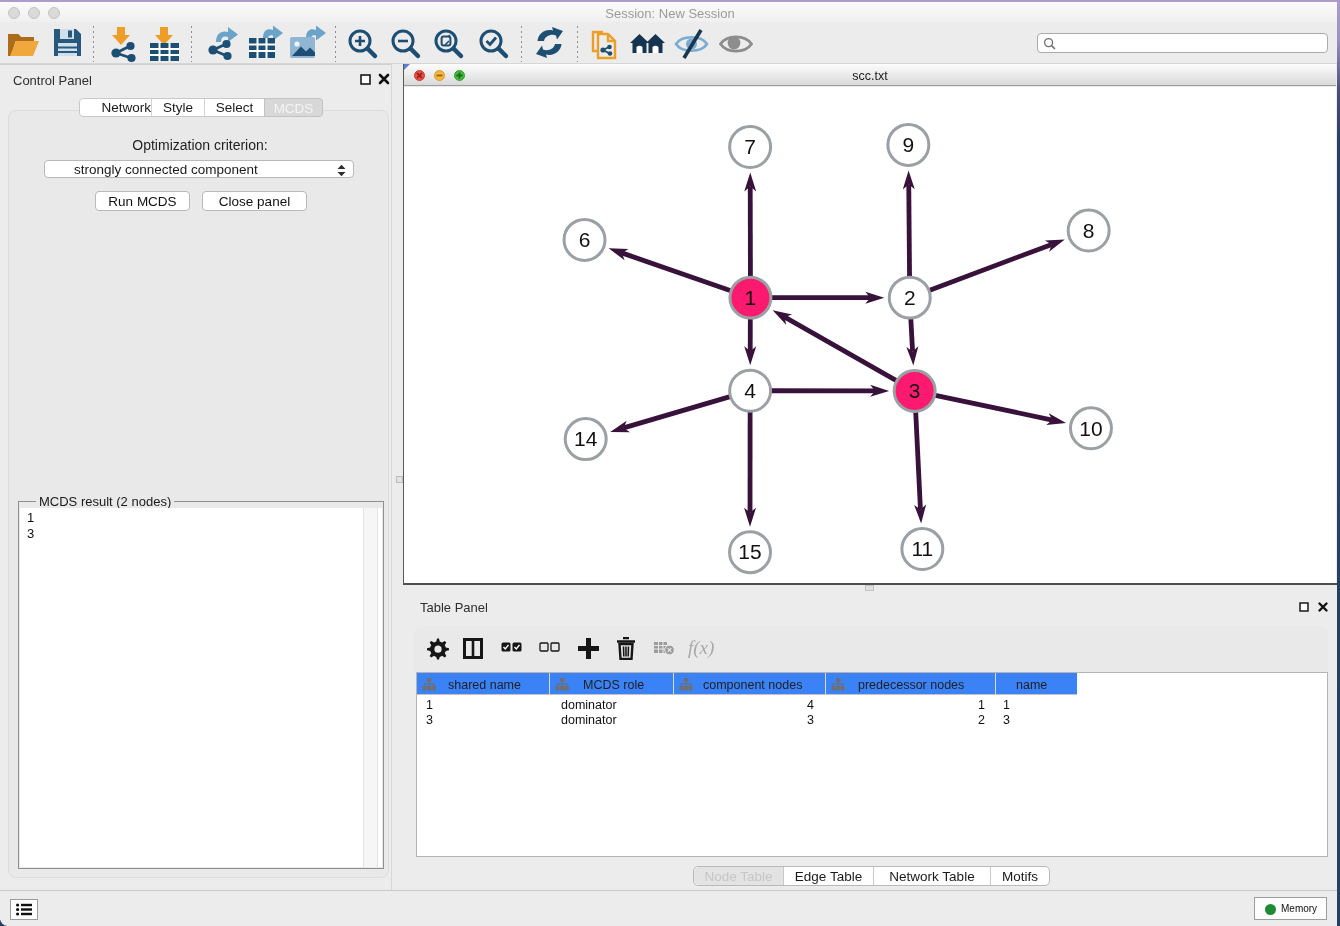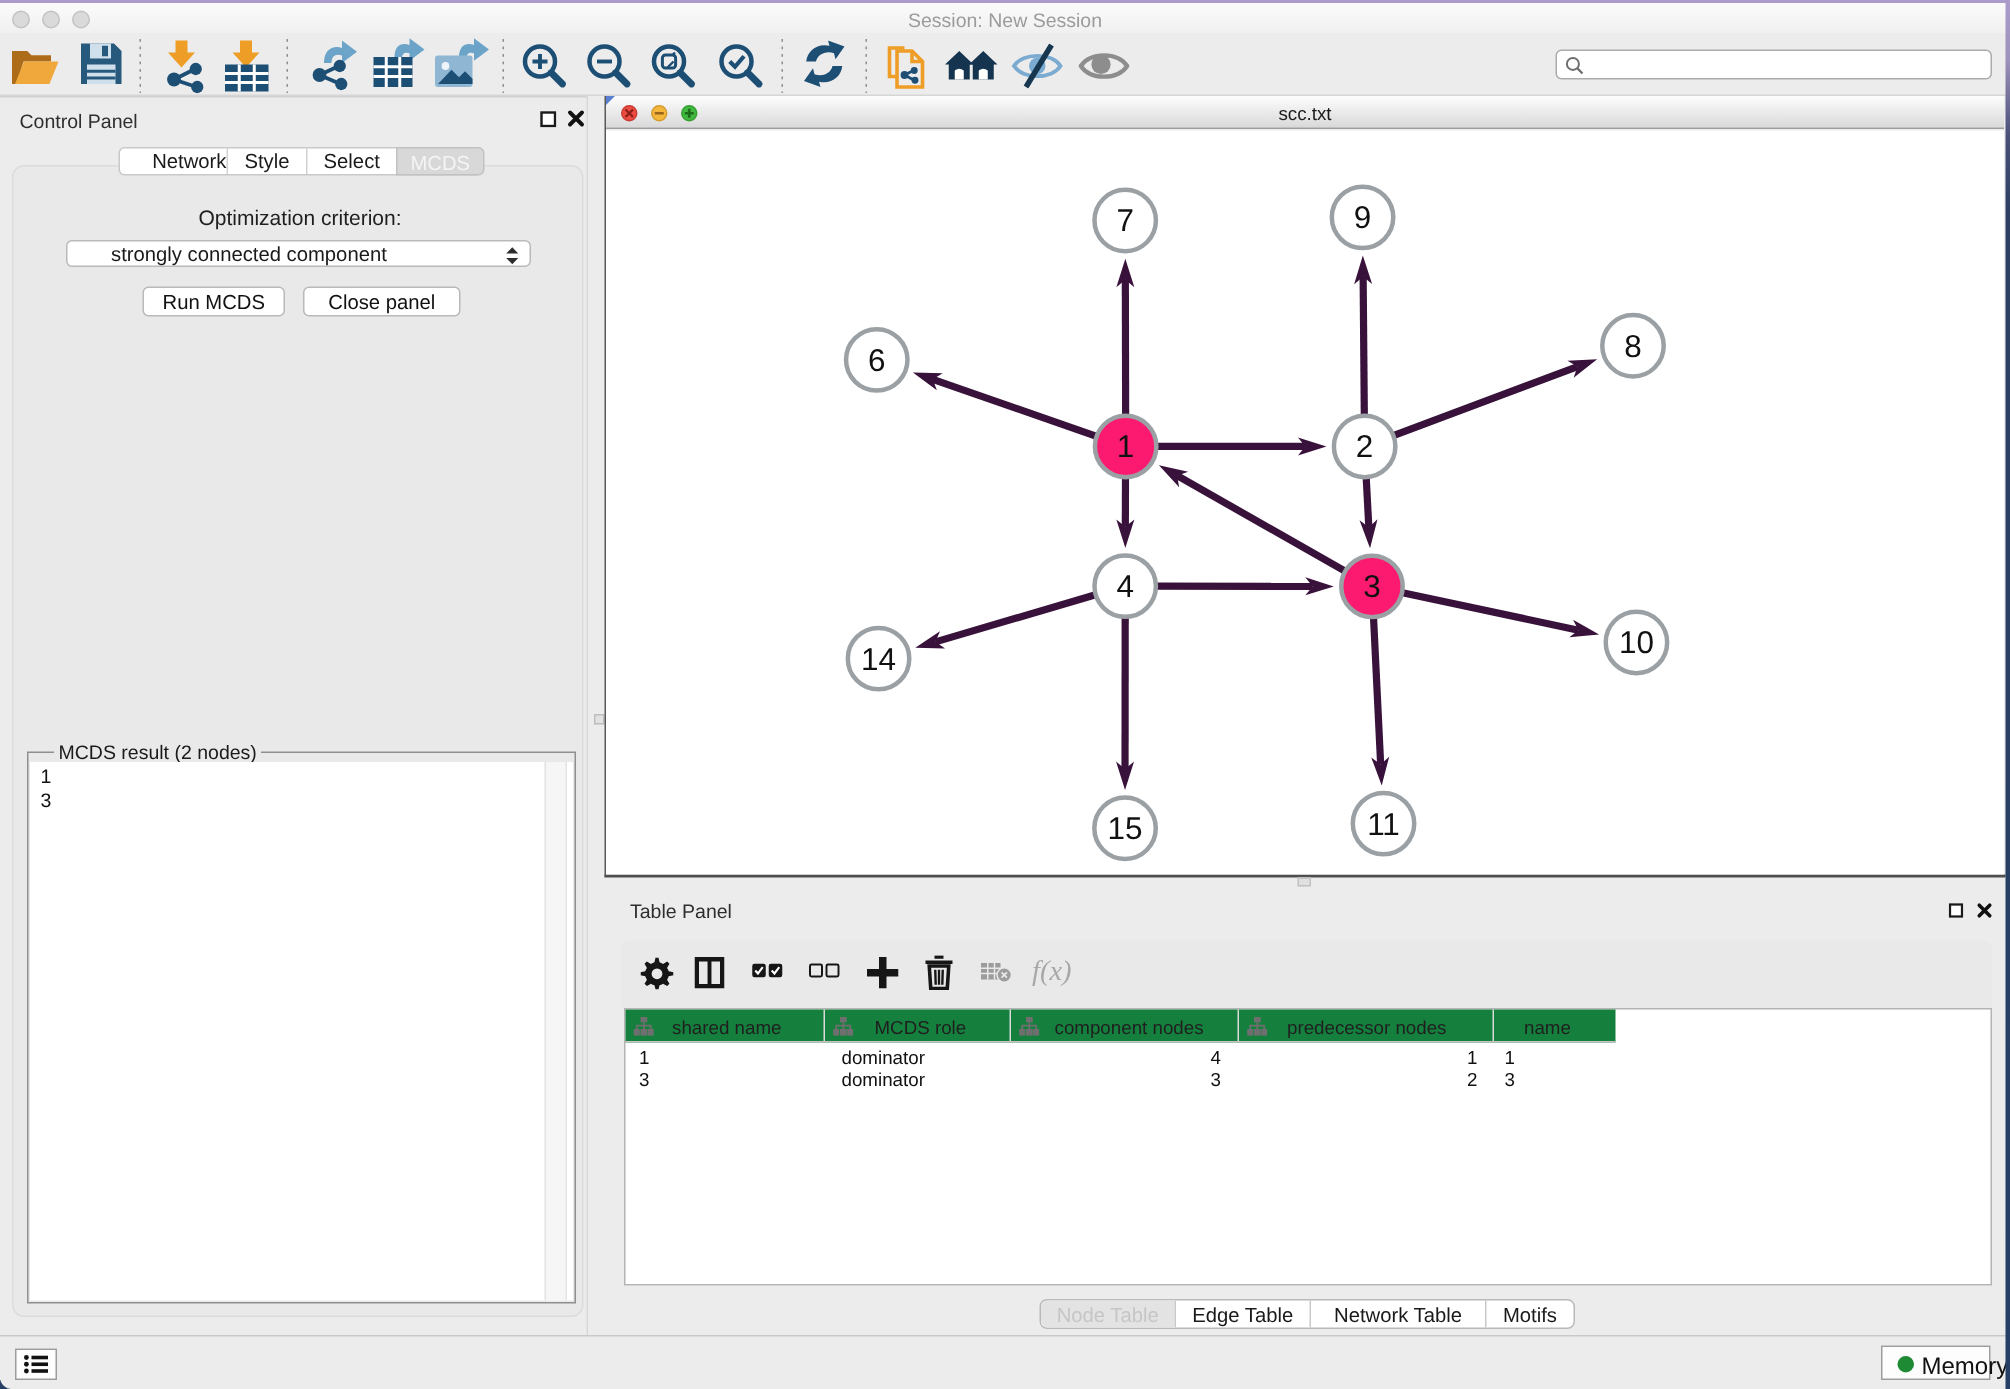--- a/index.html
+++ b/index.html
@@ -284,21 +284,21 @@
     <rect x="0" y="1" width="13" height="11" fill="#9c9c9c"></rect>
     <g stroke="#e9e9e9" stroke-width="1">
       <path d="M0 4.5 L13 4.5 M0 8 L13 8 M4.5 1 L4.5 12 M9 1 L9 12"></path>
     </g>
 <circle cx="15.5" cy="9" r="4.8" fill="#9c9c9c" stroke="#e9e9e9" stroke-width="1"></circle>
     <path d="M13.7 7.2 L17.3 10.8 M17.3 7.2 L13.7 10.8" stroke="#e9e9e9" stroke-width="1.2"></path>
   </svg>
 <div class="abs" style="left:688px;top:637px;font-family:'Liberation Serif',serif;font-style:italic;font-size:19px;color:#a8a8a8;"><i>f</i>(<i>x</i>)</div>
 
 <div class="abs" style="left:416px;top:672px;width:912px;height:185px;background:#fff;border:1px solid #b4b4b4;">
-  <div class="abs" style="left:0;top:0;width:660px;height:22px;background:#15803d;border-bottom:1px solid #c4c4c4;font-size:12.5px;color:#1f1f1f;">
+  <div class="abs" style="left:0;top:0;width:660px;height:22px;background:#3b82f6;border-bottom:1px solid #c4c4c4;font-size:12.5px;color:#1f1f1f;">
     <div class="abs" style="left:0;top:0;width:133px;height:21px;border-right:1px solid #d9d9d9;">
         <svg width="14" height="13" viewBox="0 0 14 13" style="position:absolute;left:5px;top:5px;">
           <g fill="#6f6f6f">
             <rect x="5" y="0" width="4.5" height="3.6"></rect>
             <rect x="0.5" y="8" width="4" height="4.4"></rect>
             <rect x="5" y="8" width="4.5" height="4.4"></rect>
             <rect x="9.8" y="8" width="4" height="4.4"></rect>
           </g>
           <path d="M7.2 3.6 L7.2 8 M2.5 8 L2.5 5.8 L11.8 5.8 L11.8 8" stroke="#6f6f6f" stroke-width="1.2" fill="none"></path>
         </svg>
@@ -371,20 +371,20 @@
 <div class="abs" style="left:10px;top:899px;width:28px;height:21px;background:#fdfdfd;border:1px solid #9d9d9d;">
   <svg width="16" height="13" viewBox="0 0 16 13" style="position:absolute;left:5px;top:3px;">
     <circle cx="1.6" cy="2" r="1.6" fill="#111"></circle>
       <rect x="5" y="0.8" width="11" height="2.4" fill="#111"></rect>
     <circle cx="1.6" cy="6.5" r="1.6" fill="#111"></circle>
       <rect x="5" y="5.3" width="11" height="2.4" fill="#111"></rect>
     <circle cx="1.6" cy="11" r="1.6" fill="#111"></circle>
       <rect x="5" y="9.8" width="11" height="2.4" fill="#111"></rect>
   </svg>
 </div>
-<div class="abs" style="left:1254px;top:897px;width:73px;height:23px;background:#fdfdfd;border:1px solid #9d9d9d;font-size:16px;color:#111;">
+<div class="abs" style="left:1254px;top:897px;width:73px;height:23px;background:#fdfdfd;border:1px solid #9d9d9d;font-size:10px;color:#111;">
   <div class="abs" style="left:10px;top:6px;width:11px;height:11px;border-radius:50%;background:#1e8b34;"></div>
   <div class="abs" style="left:26px;top:5px;">Memory</div>
 </div>
 
 <div class="abs" style="left:1337px;top:0;width:3px;height:926px;background:linear-gradient(#ab9ccb,#9d91bd 40px,#4a5078 90px,#2c3f63 140px,#253f66);"></div>
 <div class="abs" style="left:0;top:920px;width:7px;height:6px;background:#253f66;"></div>
 <div class="abs" style="left:0;top:918px;width:9px;height:8px;background:#ececec;border-bottom-left-radius:8px;"></div>
 
 </body></html>

